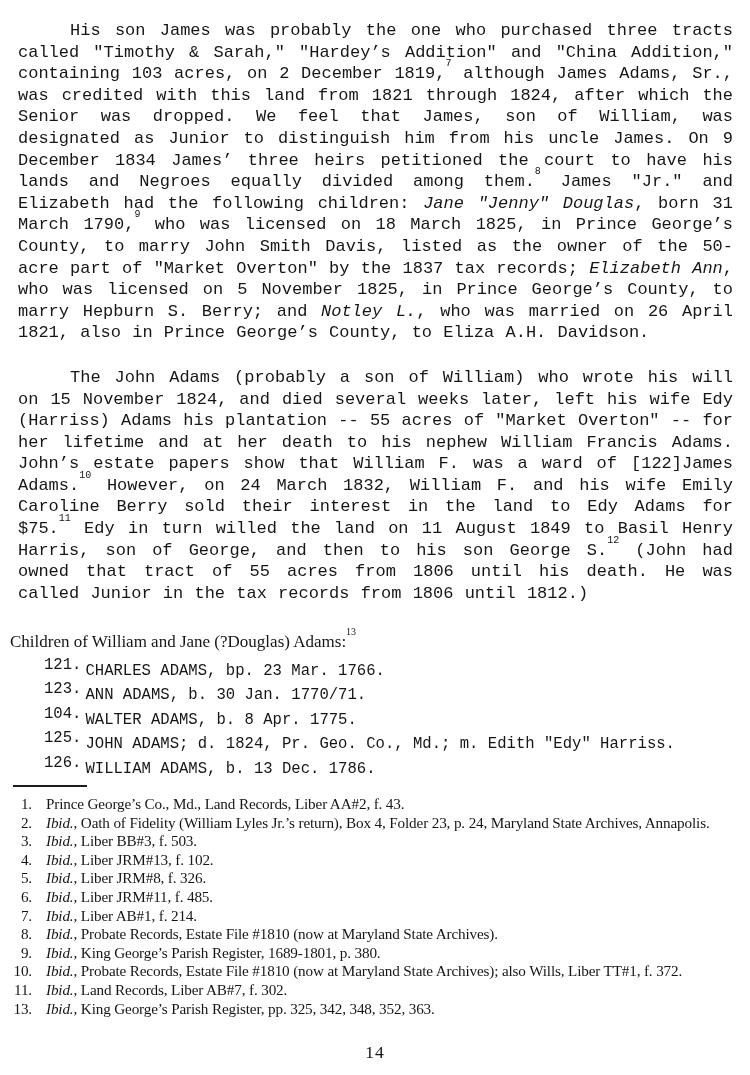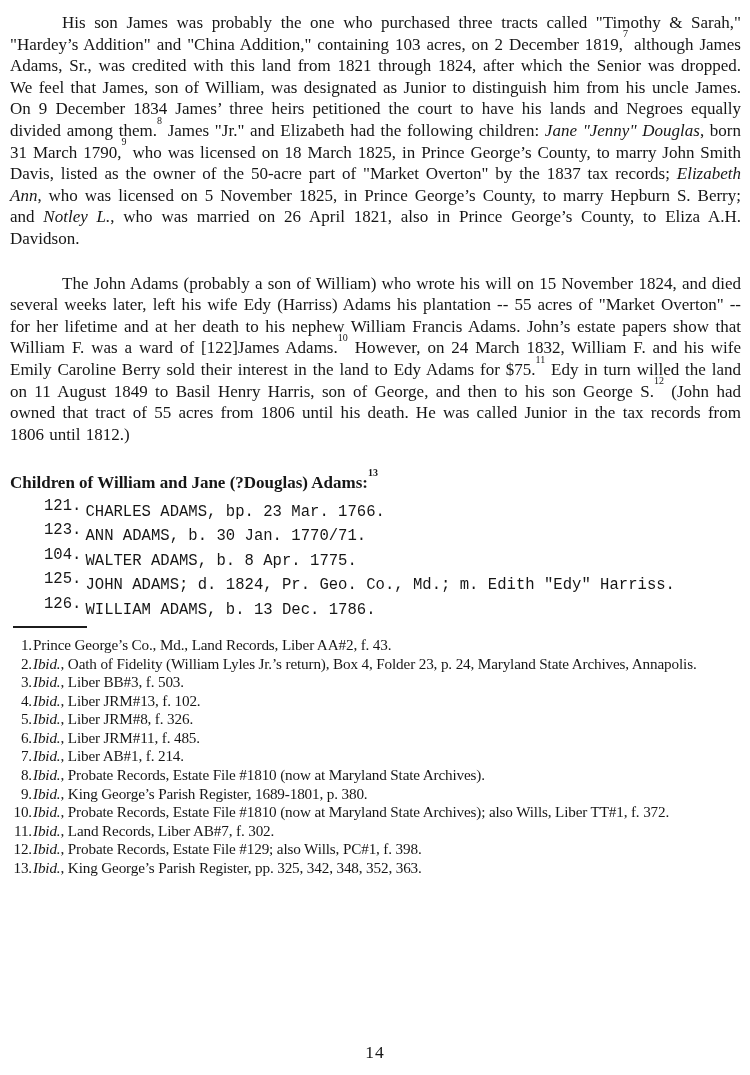--- a/index.html
+++ b/index.html
@@ -12,44 +12,45 @@
     width: 750px;
     height: 1075px;
     box-sizing: border-box;
     background: #ffffff;
     color: #161616;
     font-family: "Liberation Serif", "DejaVu Serif", serif;
     padding: 12px 9px 0 10px;
     overflow: hidden;
   }
   .para {
-    margin: 0;
+    margin: 8px;
     font-size: 17px;
     line-height: 21.6px;
     text-align: justify;
     text-indent: 52px;
     word-spacing: 1px;
+    font-family: Liberation Mono, monospace;
   }
   .para.second {
     margin-top: 23px;
   }
   sup {
     font-size: 10px;
     line-height: 0;
     position: relative;
     top: -5.5px;
   }
   em {
     font-style: italic;
   }
   .children-heading {
     margin: 27px 0 0 0;
     font-size: 17px;
     line-height: 21.6px;
-    font-weight: bold;
+    font-weight: normal;
   }
   .children-list {
     margin: 3px 0 0 0;
     padding-left: 34px;
     font-size: 15.6px;
     line-height: 18.4px;
     font-family: Liberation Mono, monospace;
   }
   .child-row {
     display: flex;
@@ -77,21 +78,21 @@
   }
   .fn-row {
     display: flex;
   }
   .fn-num {
     flex: 0 0 22px;
     text-align: right;
   }
   .fn-text {
     flex: 1;
-    margin-left: 1px;
+    margin-left: 14px;
     text-align: justify;
   }
   .page-number {
     position: absolute;
     top: 1042px;
     left: 0;
     right: 0;
     text-align: center;
     font-size: 17.5px;
     letter-spacing: 1px;
@@ -172,24 +173,20 @@
     </div>
     <div class="fn-row">
       <span class="fn-num">10.</span>
       <span class="fn-text"><em>Ibid.</em><span>, Probate Records, Estate File #1810 (now at Maryland State Archives); also Wills, Liber TT#1, f. 372.</span></span>
     </div>
     <div class="fn-row">
       <span class="fn-num">11.</span>
       <span class="fn-text"><em>Ibid.</em><span>, Land Records, Liber AB#7, f. 302.</span></span>
     </div>
     <div class="fn-row">
-      <span class="fn-num">12.</span>
-      <span class="fn-text"><em>Ibid.</em><span>, Probate Records, Estate File #129; also Wills, PC#1, f. 398.</span></span>
-    </div>
-    <div class="fn-row">
       <span class="fn-num">13.</span>
       <span class="fn-text"><em>Ibid.</em><span>, King George’s Parish Register, pp. 325, 342, 348, 352, 363.</span></span>
     </div>
   </div>
 
   <div class="page-number">14</div>
 
 </div>
 
 </body></html>

